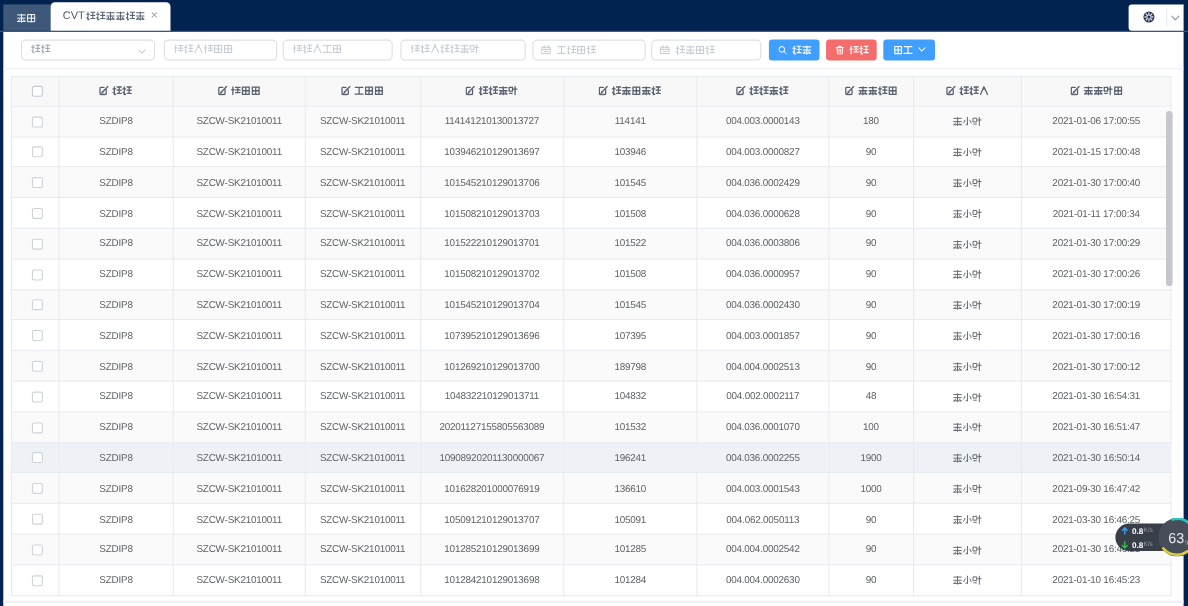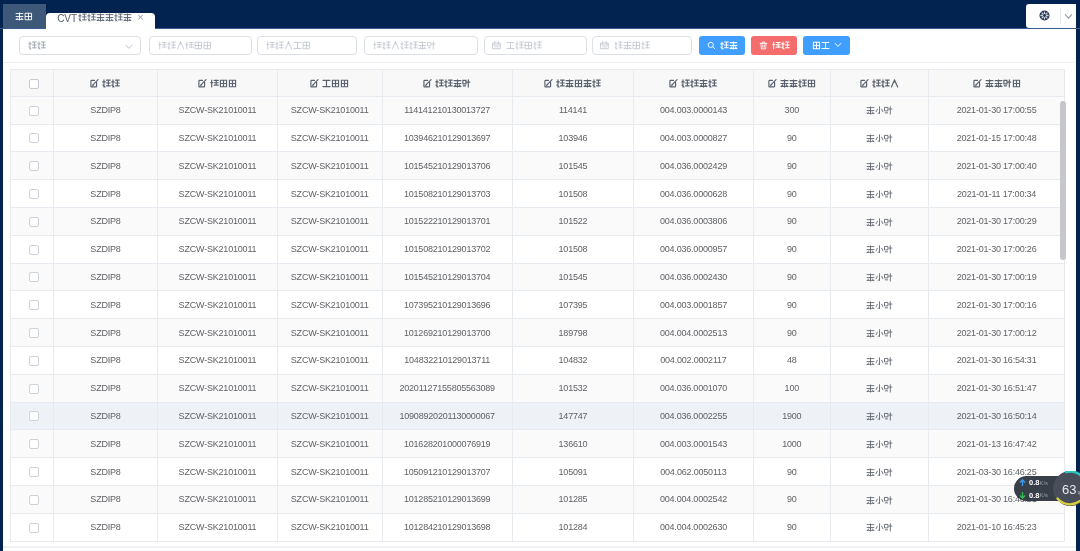--- a/index.html
+++ b/index.html
@@ -68,21 +68,21 @@
 <div class="abs" style="left:0;top:0;width:1080px;height:29px;background:#02234f"></div>
 <div class="abs" style="left:0;top:28px;width:1080px;height:1px;background:#3b5c8e"></div>
 <div class="abs" style="left:0;top:29px;width:3px;height:522px;background:#02234f"></div>
 <div class="abs" style="left:1076px;top:29px;width:4px;height:522px;background:#02234f"></div>
 <div class="abs" style="left:3px;top:4px;width:42.5px;height:24px;background:#3d5878;display:flex;align-items:center;justify-content:center">
     <svg class="r wt" width="18" height="9" viewBox="0 0 20 10" style="stroke-width:1">
       <use href="#ga" x="0"></use>
       <use href="#gb" x="10"></use>
     </svg>
   </div>
-<div class="abs" style="left:46px;top:13px;width:108.7px;height:25.5px;background:#fff;border-radius:4px 4px 0 0;display:flex;justify-content:center;">
+<div class="abs" style="left:46px;top:2px;width:108.7px;height:25.5px;background:#fff;border-radius:4px 4px 0 0;display:flex;align-items:center;justify-content:center;">
     <span style="font-size:10px;color:#525b6b;letter-spacing:0">CVT</span>
     <span style="width:1px"></span>
     <svg class="r tab" width="54" height="9" viewBox="0 0 60 10">
       <use href="#gc" x="0"></use>
       <use href="#gc" x="10"></use>
       <use href="#ga" x="20"></use>
       <use href="#ga" x="30"></use>
       <use href="#gc" x="40"></use>
       <use href="#ga" x="50"></use>
     </svg>
@@ -270,27 +270,27 @@
           </svg></th>
       </tr>
       <tr class="odd">
         <td><span class="cb"></span></td>
         <td>SZDIP8</td>
         <td>SZCW-SK21010011</td>
         <td>SZCW-SK21010011</td>
         <td>114141210130013727</td>
         <td>114141</td>
         <td>004.003.0000143</td>
-        <td>300</td>
-        <td><svg class="r cell" width="27" height="9" viewBox="0 0 30 10">
-            <use href="#ga" x="0"></use>
-            <use href="#gx" x="10"></use>
-            <use href="#gy" x="20"></use>
-          </svg></td>
-        <td class="tm">2021-01-30 17:00:55</td>
+        <td>180</td>
+        <td><svg class="r cell" width="27" height="9" viewBox="0 0 30 10">
+            <use href="#ga" x="0"></use>
+            <use href="#gx" x="10"></use>
+            <use href="#gy" x="20"></use>
+          </svg></td>
+        <td class="tm">2021-01-06 17:00:55</td>
       </tr>
       <tr class="">
         <td><span class="cb"></span></td>
         <td>SZDIP8</td>
         <td>SZCW-SK21010011</td>
         <td>SZCW-SK21010011</td>
         <td>103946210129013697</td>
         <td>103946</td>
         <td>004.003.0000827</td>
         <td>90</td>
@@ -444,21 +444,21 @@
             <use href="#gy" x="20"></use>
           </svg></td>
         <td class="tm">2021-01-30 16:51:47</td>
       </tr>
       <tr class="hov">
         <td><span class="cb"></span></td>
         <td>SZDIP8</td>
         <td>SZCW-SK21010011</td>
         <td>SZCW-SK21010011</td>
         <td>10908920201130000067</td>
-        <td>147747</td>
+        <td>196241</td>
         <td>004.036.0002255</td>
         <td>1900</td>
         <td><svg class="r cell" width="27" height="9" viewBox="0 0 30 10">
             <use href="#ga" x="0"></use>
             <use href="#gx" x="10"></use>
             <use href="#gy" x="20"></use>
           </svg></td>
         <td class="tm">2021-01-30 16:50:14</td>
       </tr>
       <tr class="odd">
@@ -468,21 +468,21 @@
         <td>SZCW-SK21010011</td>
         <td>101628201000076919</td>
         <td>136610</td>
         <td>004.003.0001543</td>
         <td>1000</td>
         <td><svg class="r cell" width="27" height="9" viewBox="0 0 30 10">
             <use href="#ga" x="0"></use>
             <use href="#gx" x="10"></use>
             <use href="#gy" x="20"></use>
           </svg></td>
-        <td class="tm">2021-01-13 16:47:42</td>
+        <td class="tm">2021-09-30 16:47:42</td>
       </tr>
       <tr class="">
         <td><span class="cb"></span></td>
         <td>SZDIP8</td>
         <td>SZCW-SK21010011</td>
         <td>SZCW-SK21010011</td>
         <td>105091210129013707</td>
         <td>105091</td>
         <td>004.062.0050113</td>
         <td>90</td>

